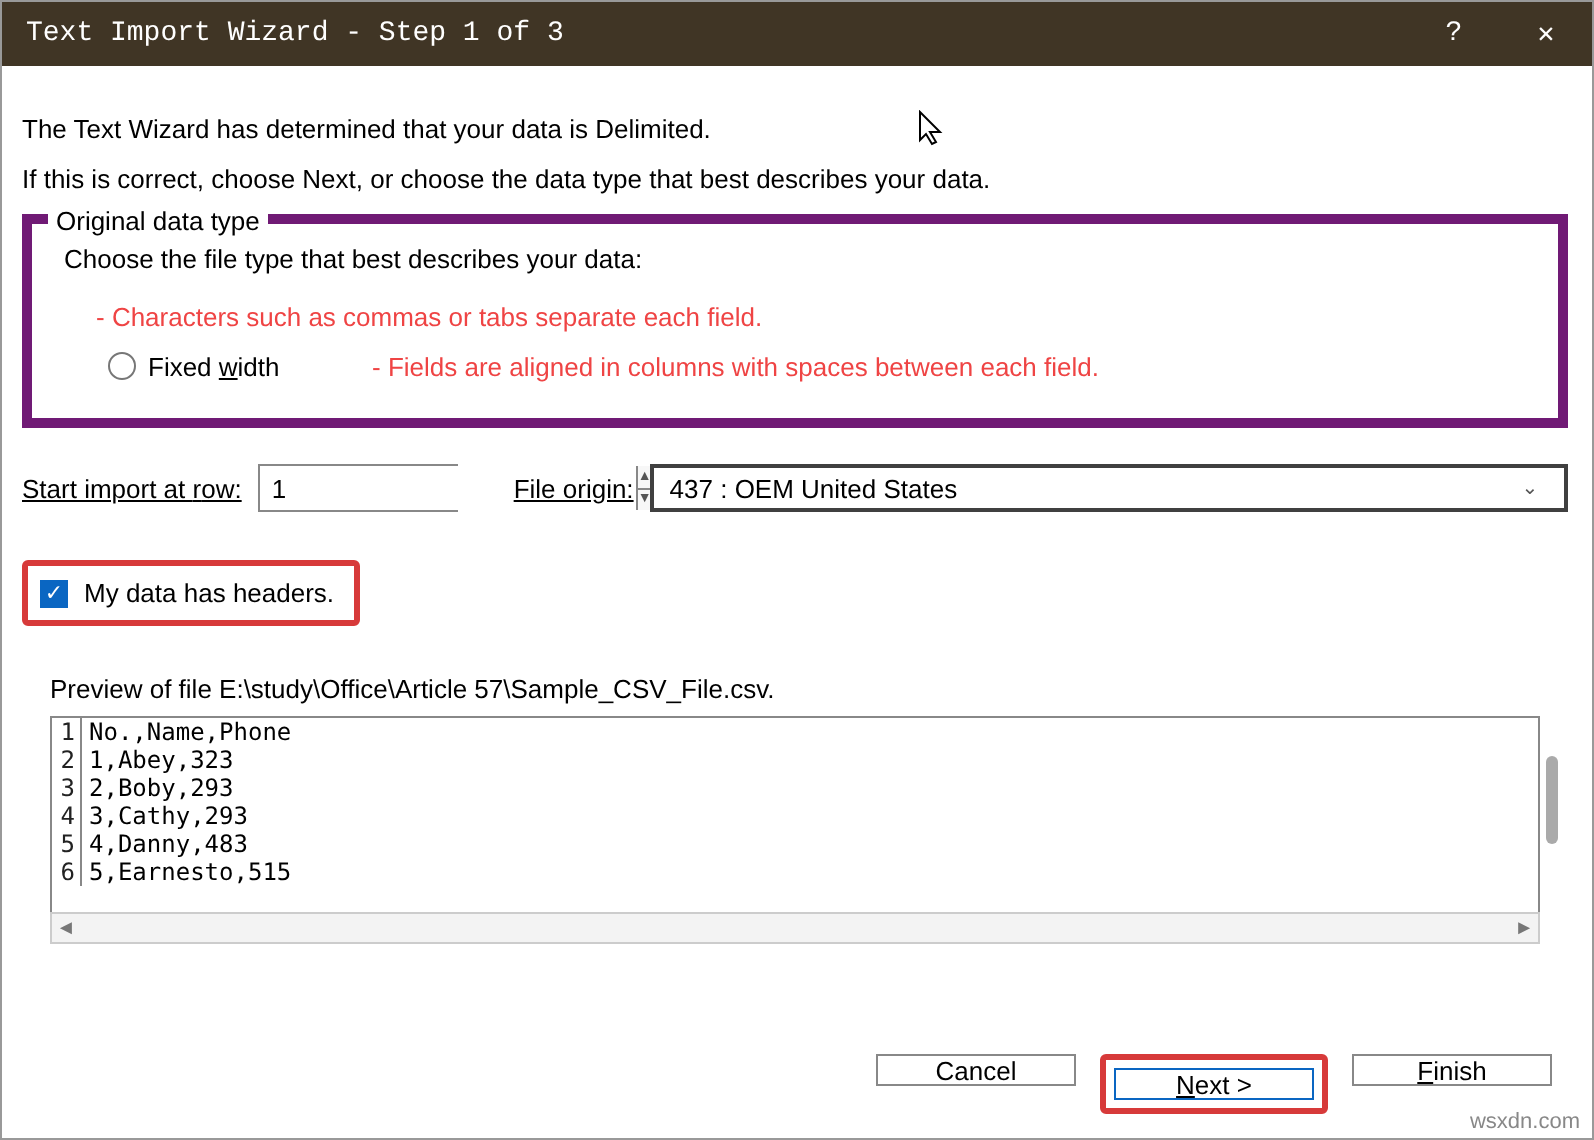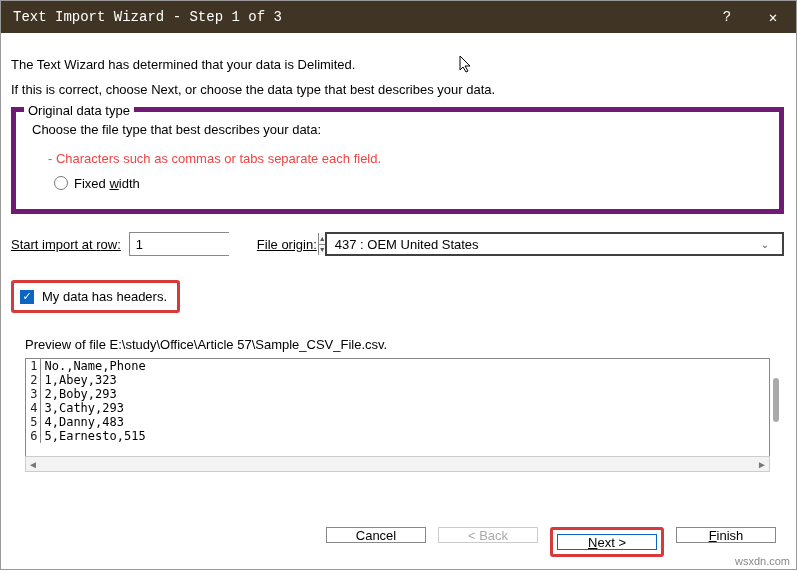--- a/index.html
+++ b/index.html
@@ -272,20 +272,21 @@
       <div class="legend">Original data type</div>
       <p class="field-desc">Choose the file type that best describes your data:</p>
 
       <div class="radiorow">
         <span class="radiodesc">- Characters such as commas or tabs separate each field.</span>
       </div>
 
       <div class="radiorow" style="margin-left:26px;">
         <span class="radio-ctrl"></span>
         <span class="radiolabel"><span>Fixed </span><span class="ul">w</span><span>idth</span></span>
+        <span class="radiodesc">- Fields are aligned in columns with spaces between each field.</span>
       </div>
     </div>
 
     <div class="startrow">
       <label><span>Start import at </span><span class="ul">r</span><span>ow:</span></label>
       <div class="spin">
         <input class="spin-input" value="1" style="">
         <div class="spin-btns">
           <div>▲</div>
           <div>▼</div>
@@ -342,21 +343,20 @@
     </div>
     <div class="hscroll">
       <span>◄</span>
       <span>►</span>
     </div>
 
   </div>
 
   <div class="btnrow">
     <div class="btn">Cancel</div>
-    <div class="btn disabled">&lt; Back</div>
     <span class="next-wrap">
       <div class="btn primary">
           <span class="ul">N</span>
           <span>ext &gt;</span>
         </div>
     </span>
     <div class="btn">
         <span class="ul">F</span>
         <span>inish</span>
       </div>

